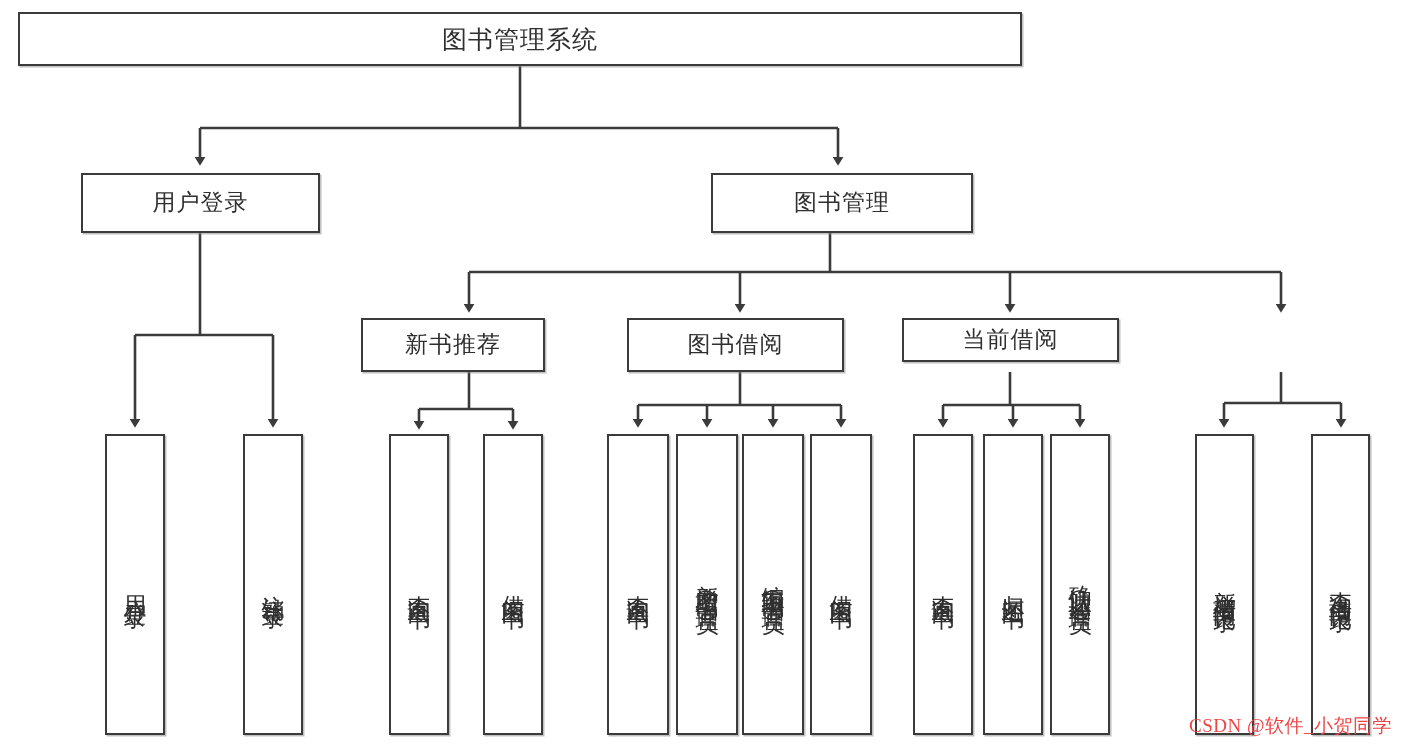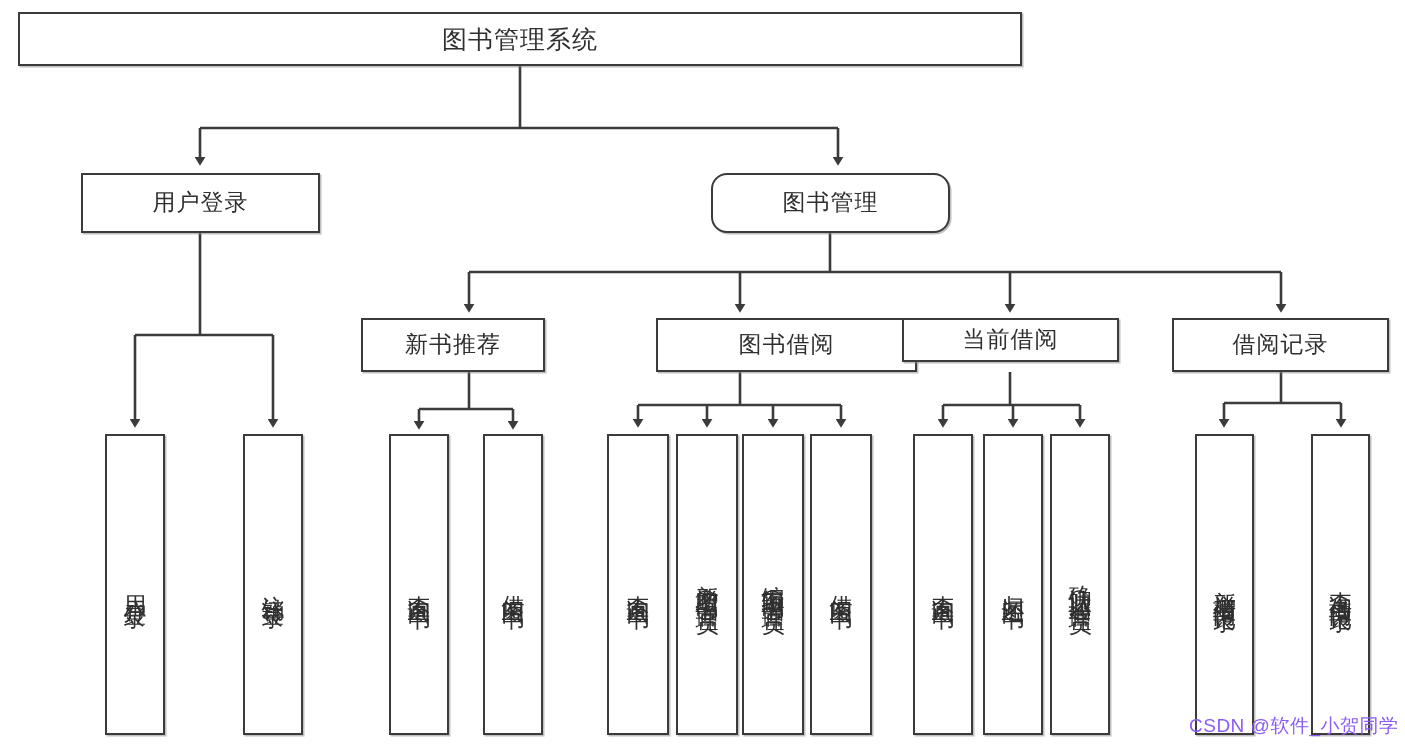--- a/index.html
+++ b/index.html
@@ -55,24 +55,24 @@
   }
   .vtext {
     writing-mode: vertical-rl;
     text-orientation: upright;
     display: block;
     white-space: nowrap;
   }
   .watermark {
     position: absolute;
     font-size: 19px;
-    color: #8b5cf6;
+    color: #ef4444;
     letter-spacing: 0.5px;
     white-space: nowrap;
-    font-family: Liberation Sans, sans-serif;
+    font-family: Liberation Serif, serif;
   }
 </style>
 </head>
 <body>
 
 <div id="canvas">
 
   <svg class="wires" viewBox="0 0 1405 747" xmlns="http://www.w3.org/2000/svg">
     <defs>
       <marker id="arrowhead" markerWidth="9" markerHeight="11" refX="1.2" refY="5.5" orient="auto" markerUnits="userSpaceOnUse">
@@ -123,35 +123,32 @@
     </g>
   </svg>
 
   <div class="node horiz root" style="left:18px; top:12px; width:1004px; height:54px;">
     <span>图书管理系统</span>
   </div>
 
   <div class="node horiz" style="left:81px; top:173px; width:239px; height:60px;">
     <span>用户登录</span>
   </div>
-  <div class="node horiz" style="left:711px; top:173px; width:239px; height:60px;border-radius:16px;">
+  <div class="node horiz" style="left:711px; top:173px; width:262px; height:60px;">
     <span>图书管理</span>
   </div>
 
   <div class="node horiz" style="left:361px; top:318px; width:184px; height:54px;">
     <span>新书推荐</span>
   </div>
-  <div class="node horiz" style="left:656px; top:318px; width:261px; height:54px;">
+  <div class="node horiz" style="left:627px; top:318px; width:217px; height:54px;">
     <span>图书借阅</span>
   </div>
   <div class="node horiz" style="left:902px; top:318px; width:217px; height:44px;">
     <span>当前借阅</span>
-  </div>
-  <div class="node horiz" style="left:1172px; top:318px; width:217px; height:54px;">
-    <span>借阅记录</span>
   </div>
 
   <div class="node vert" style="left:105px; top:434px; width:60px; height:301px;">
     <span class="vtext">用户登录</span>
   </div>
   <div class="node vert" style="left:243px; top:434px; width:60px; height:301px;">
     <span class="vtext">注销登录</span>
   </div>
 
   <div class="node vert" style="left:389px; top:434px; width:60px; height:301px;">

